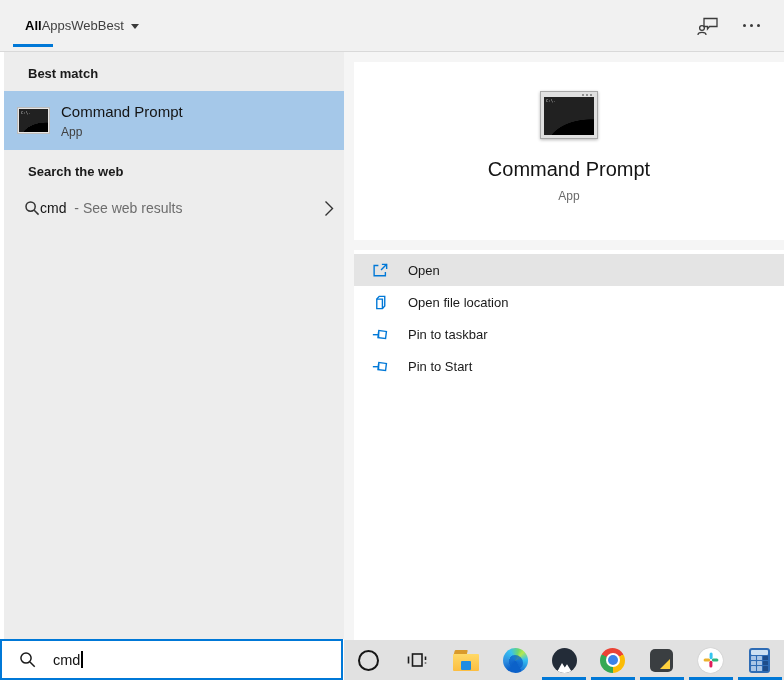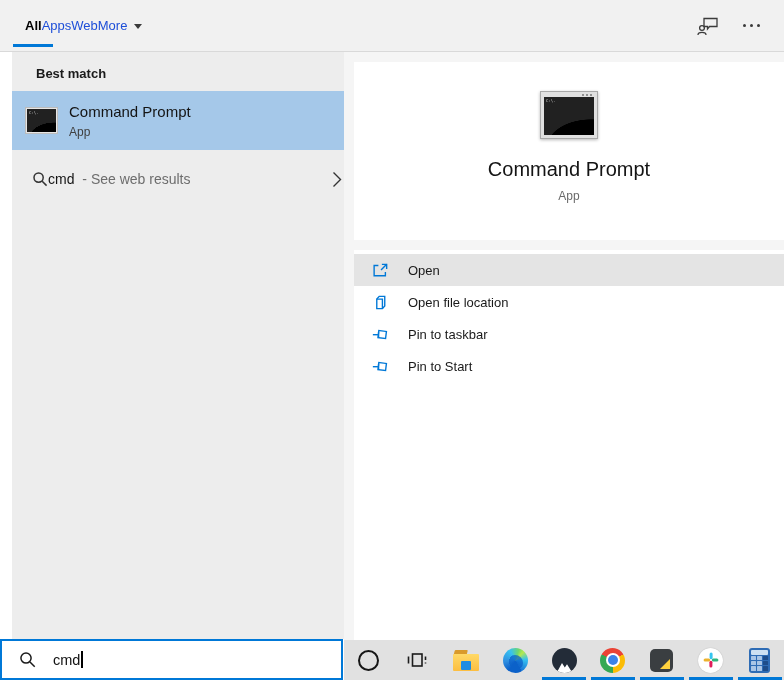--- a/index.html
+++ b/index.html
@@ -3,31 +3,31 @@
 <meta charset="utf-8">
 <style>
   * { margin:0; padding:0; box-sizing:border-box; }
   html,body { width:784px; height:680px; }
   body { font-family:"Liberation Sans", sans-serif; background:#fff; overflow:hidden; position:relative; }
   #app { position:absolute; inset:0; width:784px; height:680px; }
 
   
   .topbar { position:absolute; top:0; left:0; width:784px; height:52px; background:#f1f1f1; border-bottom:1px solid #d9d9d9; display:flex; align-items:center; justify-content:space-between; }
   .tabs { display:flex; padding-left:25px; height:100%; align-items:center; }
-  .tab { position:relative; height:100%; display:flex; align-items:center; font-size:13px; color:#1d4ed8; cursor:default; }
+  .tab { position:relative; height:100%; display:flex; align-items:center; font-size:13px; color:#404040; cursor:default; }
   .tab.selected { color:#000; font-weight:700; }
   .tab .underline { position:absolute; bottom:4px; left:50%; transform:translateX(-50%); width:40px; height:3px; background:#0078d7; }
   .tab .caret { width:0; height:0; border-left:4.5px solid transparent; border-right:4.5px solid transparent; border-top:5px solid #3b3b3b; margin-left:7px; margin-top:2px; }
   .topbar-right { display:flex; align-items:center; gap:24px; padding-right:24px; }
   .icon-btn { display:flex; align-items:center; justify-content:center; }
   .dots { display:flex; gap:4px; }
   .dots i { width:3px; height:3px; border-radius:50%; background:#3b3b3b; }
 
   
-  .left-panel { position:absolute; top:52px; left:12px; width:344px; height:587px; background:#ededed; }
+  .left-panel { position:absolute; top:52px; left:4px; width:344px; height:587px; background:#ededed; }
   .section-header { font-size:13px; font-weight:700; color:#1a1a1a; padding:14px 0 0 24px; }
   .best-match-row { margin-top:10px; height:59px; background:#a5c8e9; display:flex; align-items:center; padding-left:13px; cursor:default; }
   .bm-text { margin-left:11px; }
   .bm-title { font-size:15px; color:#141414; }
   .bm-sub { font-size:12px; color:#404040; margin-top:5px; }
   .web-row { margin-top:9px; height:40px; display:flex; align-items:center; padding:0 14px 0 20px; cursor:default; }
   .web-text { margin-left:0; font-size:14px; flex:1; }
   .web-query { color:#141414; }
   .web-suffix { color:#6d6d6d; margin-left:4px; }
 
@@ -92,21 +92,21 @@
         <span>All</span>
         <div class="underline"></div>
       </div>
       <div class="tab">
         <span>Apps</span>
       </div>
       <div class="tab">
         <span>Web</span>
       </div>
       <div class="tab">
-        <span>More</span>
+        <span>Best</span>
         <span class="caret"></span>
       </div>
     </nav>
     <div class="topbar-right">
       <div class="icon-btn">
         <svg width="22" height="20" viewBox="0 0 22 20">
           <g fill="none" stroke="#3b3b3b" stroke-width="1.3">
             <path d="M7 2.5 H20 V10.5 H12.5 L10.5 13 V10.5 H7 Z"></path>
             <circle cx="5" cy="12" r="2.4"></circle>
             <path d="M1 19 c0-3.4 8-3.4 8 0"></path>
@@ -129,20 +129,21 @@
     <div class="best-match-row">
       <div class="cmd-small">
         <div class="screen"></div>
       </div>
       <div class="bm-text">
         <div class="bm-title">Command Prompt</div>
         <div class="bm-sub">App</div>
       </div>
     </div>
 
+    <div class="section-header">Search the web</div>
 
     <div class="web-row">
       <svg width="16" height="16" viewBox="0 0 16 16">
         <g fill="none" stroke="#333" stroke-width="1.5">
           <circle cx="6.6" cy="6.6" r="4.6"></circle>
           <line x1="10.2" y1="10.2" x2="14.6" y2="14.6"></line>
         </g>
       </svg>
       <span class="web-text">
         <span class="web-query">cmd</span>

